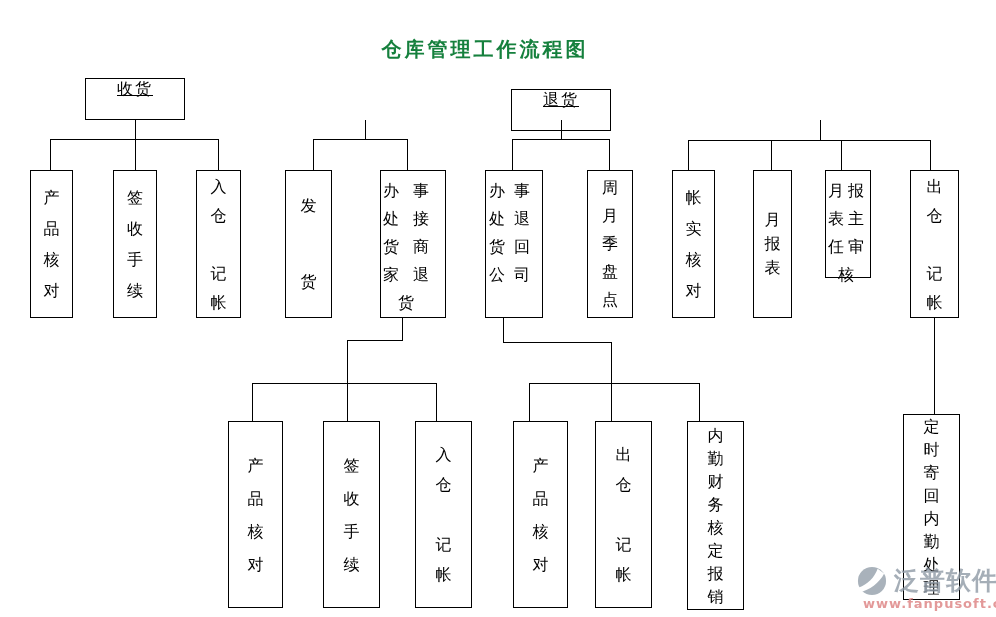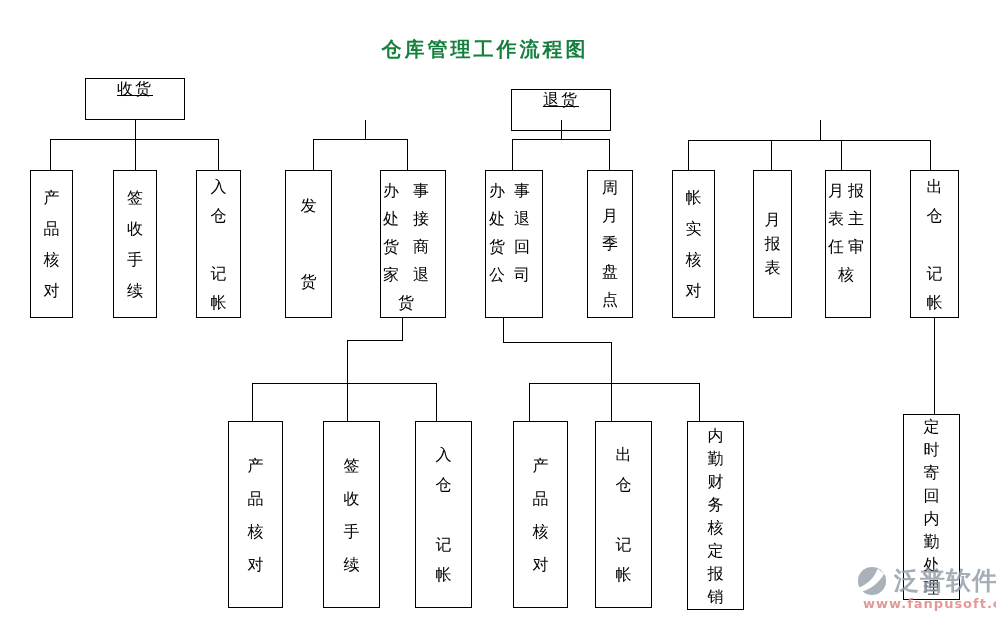--- a/index.html
+++ b/index.html
@@ -99,21 +99,21 @@
     <span class="txt">帐
 实
 核
 对</span>
     </div>
   <div class="node vc lh24" style="left:753px;top:170px;width:39px;height:148px">
     <span class="txt">月
 报
 表</span>
     </div>
-  <div class="node vt lh28 ls4" style="left:825px;top:170px;width:46px;height:148px">
+  <div class="node vt lh28 ls4" style="left:825px;top:170px;width:46px;height:108px">
     <span class="txt">月报
 表主
 任审
 核</span>
     </div>
   <div class="node vc lh29" style="left:910px;top:170px;width:49px;height:148px">
     <span class="txt">出
 仓
  
 记

